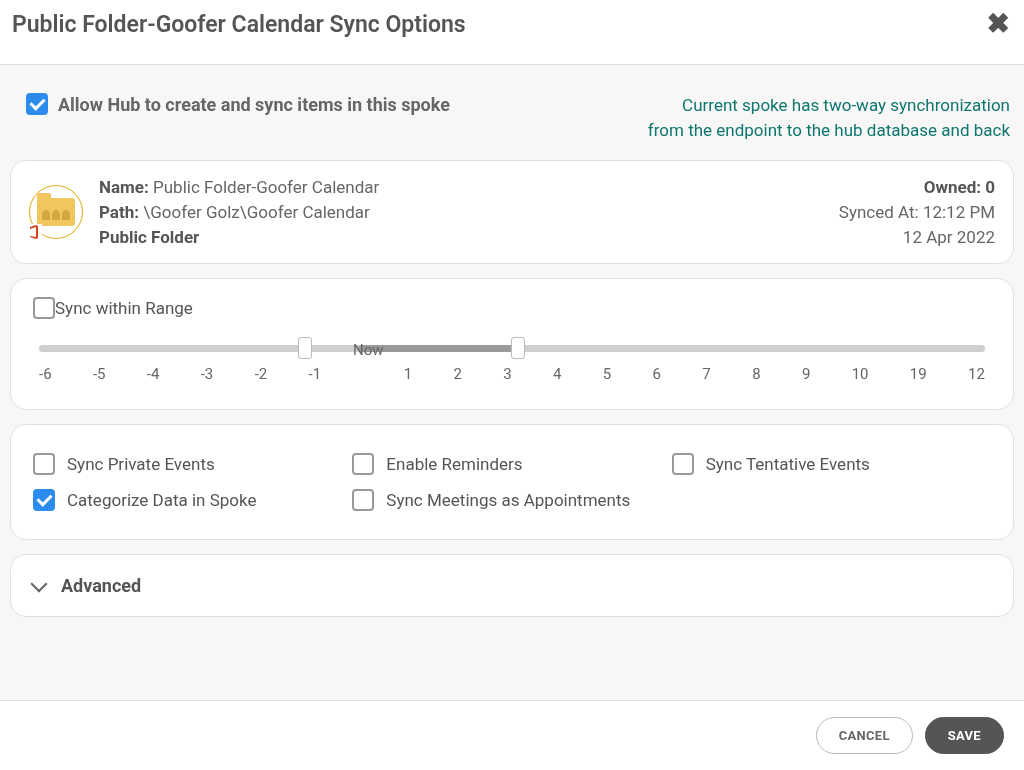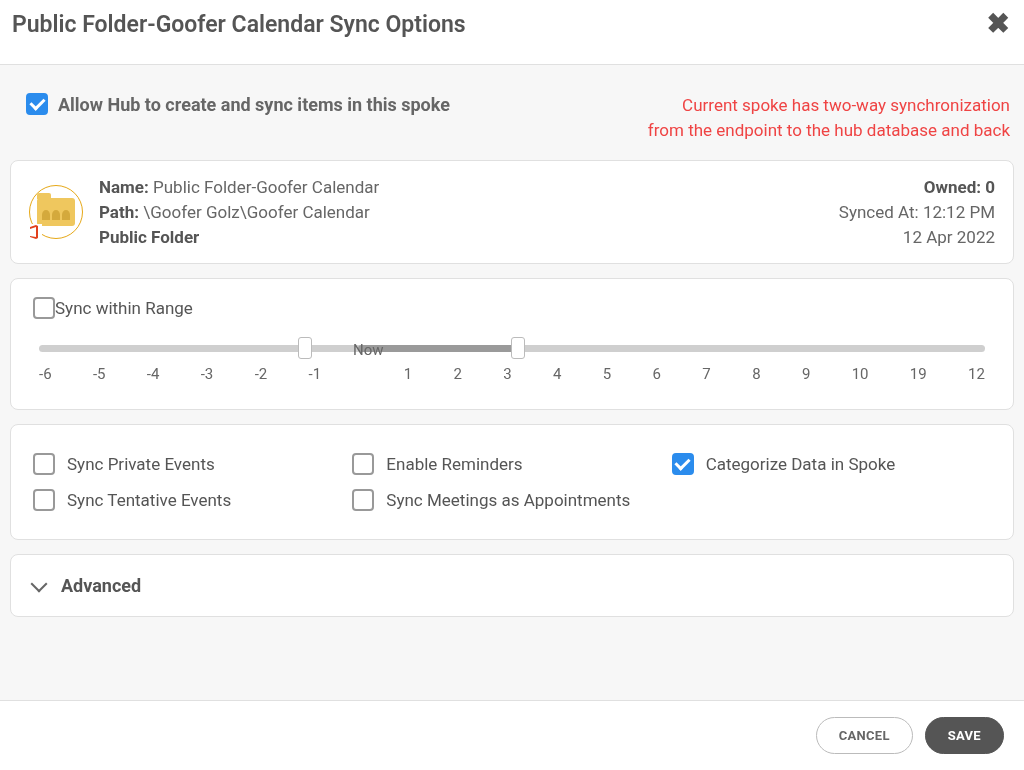--- a/index.html
+++ b/index.html
@@ -52,21 +52,21 @@
     }
     .allow-label {
       font-size: 18px;
       font-weight: 700;
       color: #666;
       margin-left: 10px;
     }
     .sync-desc {
       text-align: right;
       font-size: 17px;
-      color: #ef4444;
+      color: #0f766e;
       line-height: 1.45;
     }
     .cbox {
       width: 22px;
       height: 22px;
       border: 2px solid #999;
       border-radius: 4px;
       display: inline-flex;
       align-items: center;
       justify-content: center;
@@ -82,21 +82,21 @@
       content: "";
       width: 6px;
       height: 11px;
       border: solid #fff;
       border-width: 0 3px 3px 0;
       transform: rotate(45deg) translate(-1px, -1px);
     }
     .card {
       background: #fff;
       border: 1px solid #e0e0e0;
-      border-radius: 8px;
+      border-radius: 16px;
       margin-bottom: 14px;
     }
     .info-card {
       display: flex;
       align-items: center;
       padding: 14px 18px;
       justify-content: space-between;
     }
     .info-left {
       display: flex;
@@ -405,26 +405,26 @@
   <div class="card options-card" id="options-grid">
   <div class="opt">
         <div class="cbox"></div>
         <div class="opt-label">Sync Private Events</div>
       </div>
       <div class="opt">
         <div class="cbox"></div>
         <div class="opt-label">Enable Reminders</div>
       </div>
       <div class="opt">
+        <div class="cbox"></div>
+        <div class="opt-label">Sync Tentative Events</div>
+      </div>
+      <div class="opt">
         <div class="cbox checked"></div>
         <div class="opt-label">Categorize Data in Spoke</div>
-      </div>
-      <div class="opt">
-        <div class="cbox"></div>
-        <div class="opt-label">Sync Tentative Events</div>
       </div>
       <div class="opt">
         <div class="cbox"></div>
         <div class="opt-label">Sync Meetings as Appointments</div>
       </div>
     </div>
 
   <div class="card advanced-card">
     <div class="chev"></div>
     <div class="advanced-label">Advanced</div>

